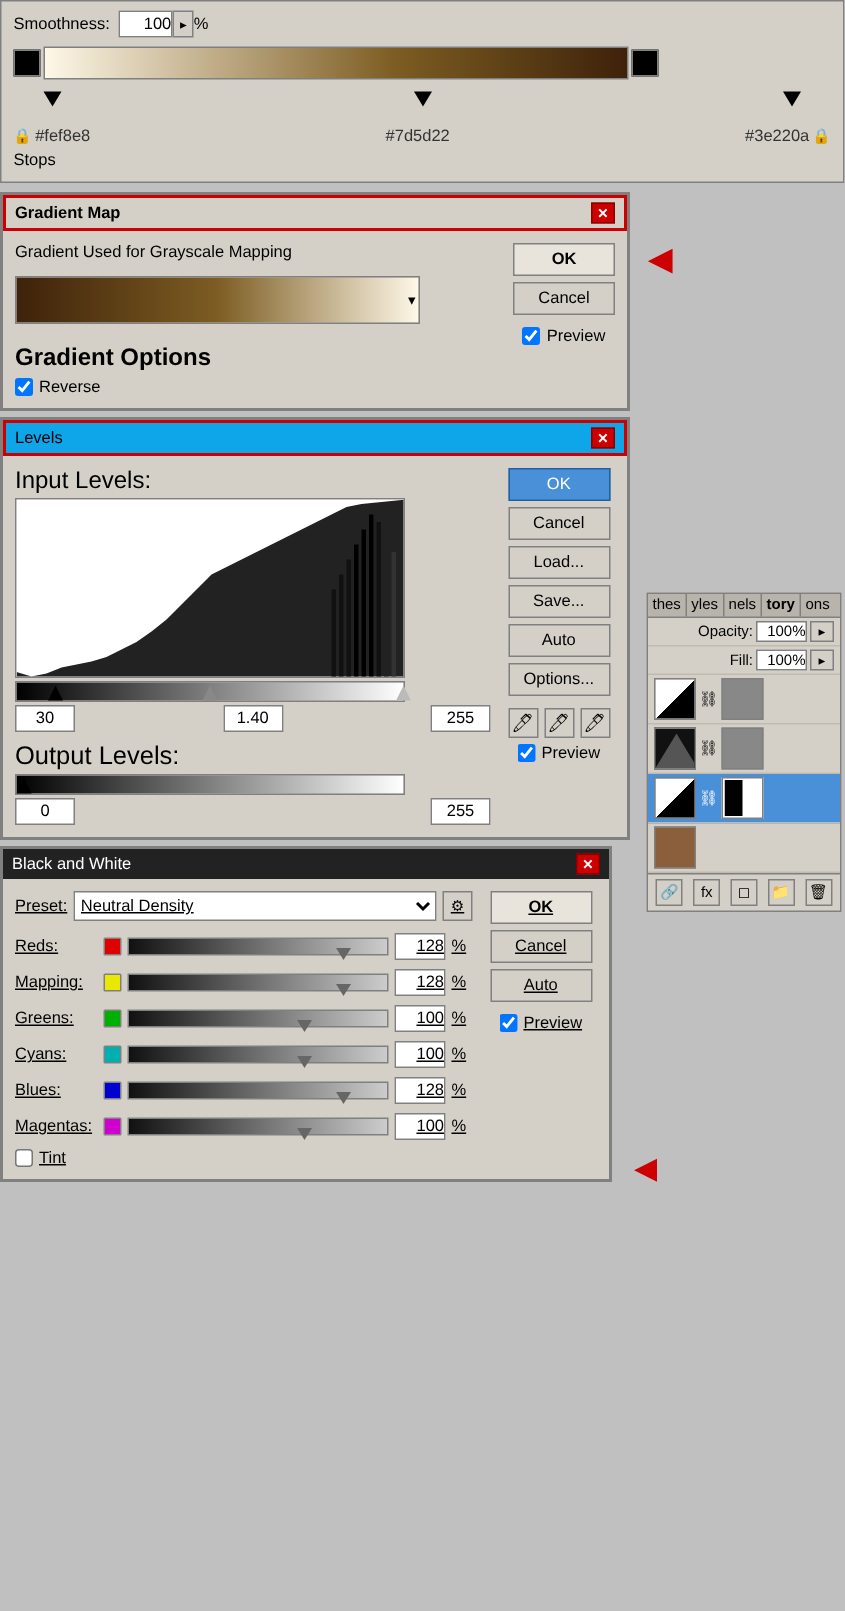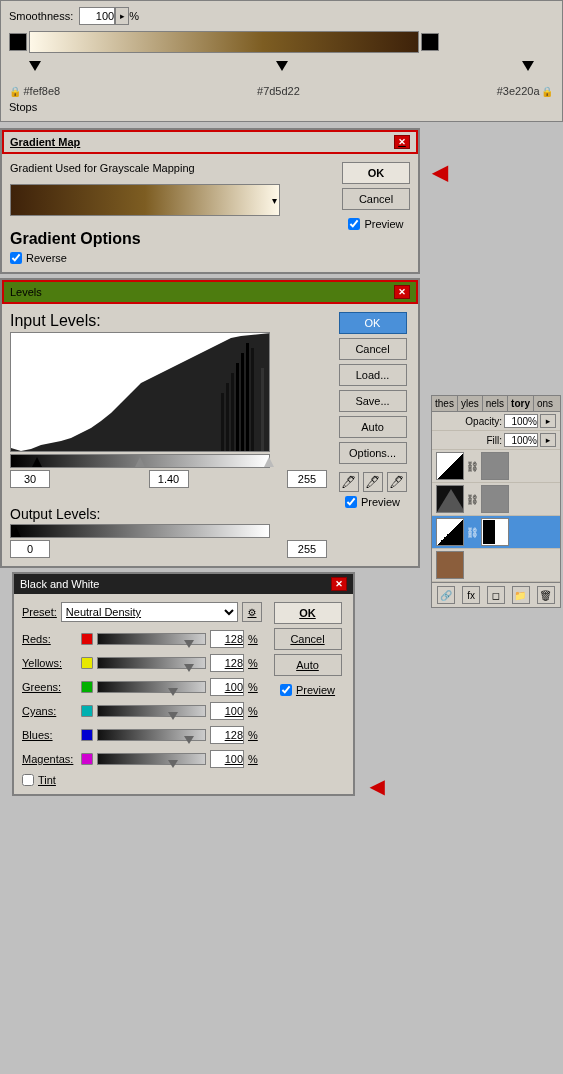--- a/index.html
+++ b/index.html
@@ -94,21 +94,20 @@
       display: flex;
       align-items: center;
       justify-content: space-between;
       padding: 3px 6px;
       font-size: 11px;
       font-weight: bold;
     }
     .dialog-titlebar.gradient-map-title {
       background: #d4d0c8;
       border: 2px solid #c00;
-      text-decoration: underline;
     }
     .close-btn {
       background: #d4d0c8;
       border: 1px solid #808080;
       width: 16px;
       height: 14px;
       font-size: 9px;
       cursor: pointer;
       display: flex;
       align-items: center;
@@ -224,22 +223,22 @@
       overflow: hidden;
     }
     .levels-value-input {
       width: 40px;
       height: 18px;
       font-size: 11px;
       text-align: center;
       border: 1px solid #808080;
     }
     .output-label {
-      font-size: 14px;
-      margin-top: 18px;
+      font-size: 17px;
+      margin-top: 6px;
       margin-bottom: 2px;
     }
     .eyedropper-row {
       display: flex;
       gap: 4px;
       margin-top: 4px;
     }
     .eyedropper-btn {
       width: 20px;
       height: 20px;
@@ -417,21 +416,21 @@
             <label for="gm-preview-cb">Preview</label>
           </div>
 
           <div style="position:absolute;right:-30px;top:30px;color:#c00;font-size:20px;font-weight:bold;">◀</div>
         </div>
       </div>
     </div>
   </div>
 
   <div class="dialog" style="margin:4px 0; width:420px; position:relative;">
-    <div style="display:flex;align-items:center;justify-content:space-between;padding:3px 6px;background:#4d7c0f;border:2px solid #c00;">
+    <div style="display:flex;align-items:center;justify-content:space-between;padding:3px 6px;background:#0ea5e9;border:2px solid #c00;">
       <span>Levels</span>
       <button class="close-btn close-btn-red">✕</button>
     </div>
     <div class="dialog-content">
       <div class="levels-content">
         <div class="levels-left">
           <div style="font-size:16px;margin-bottom:2px;">Input Levels:</div>
 
           <div class="histogram-container">
             <svg width="260" height="120">
@@ -500,21 +499,21 @@
             <input type="checkbox" id="lvl-preview-cb" checked="" style="">
             <label for="lvl-preview-cb">Preview</label>
           </div>
 
           <div style="position:absolute;right:-32px;top:145px;color:#c00;font-size:20px;">◀</div>
         </div>
       </div>
     </div>
   </div>
 
-  <div class="dialog" style="margin:4px 12px; width:343px;">
+  <div class="dialog" style="margin:4px 0; width:408px;">
     <div style="display:flex;align-items:center;justify-content:space-between;padding:3px 6px;background:#222;color:white;">
       <span>Black and White</span>
       <button class="close-btn close-btn-red">✕</button>
     </div>
     <div class="dialog-content">
       <div class="bw-content">
         <div class="bw-left">
 
           <div class="preset-row">
             <label>Preset:</label>
@@ -530,21 +529,21 @@
               <span class="color-label">Reds:</span>
               <div class="color-dot" style="background:#e00000;"></div>
               <div class="color-slider-track" style="background:linear-gradient(to right,#111,#ccc);">
                 <div class="slider-thumb-triangle" style="left:80%;"></div>
               </div>
               <input class="color-value-input" type="text" value="128" style="">
               <span class="pct-label">%</span>
             </div>
 
             <div class="color-slider-row">
-              <span class="color-label">Yellows:</span>
+              <span class="color-label">Mapping:</span>
               <div class="color-dot" style="background:#e8e800;"></div>
               <div class="color-slider-track" style="background:linear-gradient(to right,#111,#ccc);">
                 <div class="slider-thumb-triangle" style="left:80%;"></div>
               </div>
               <input class="color-value-input" type="text" value="128" style="">
               <span class="pct-label">%</span>
             </div>
 
             <div class="color-slider-row">
               <span class="color-label">Greens:</span>

